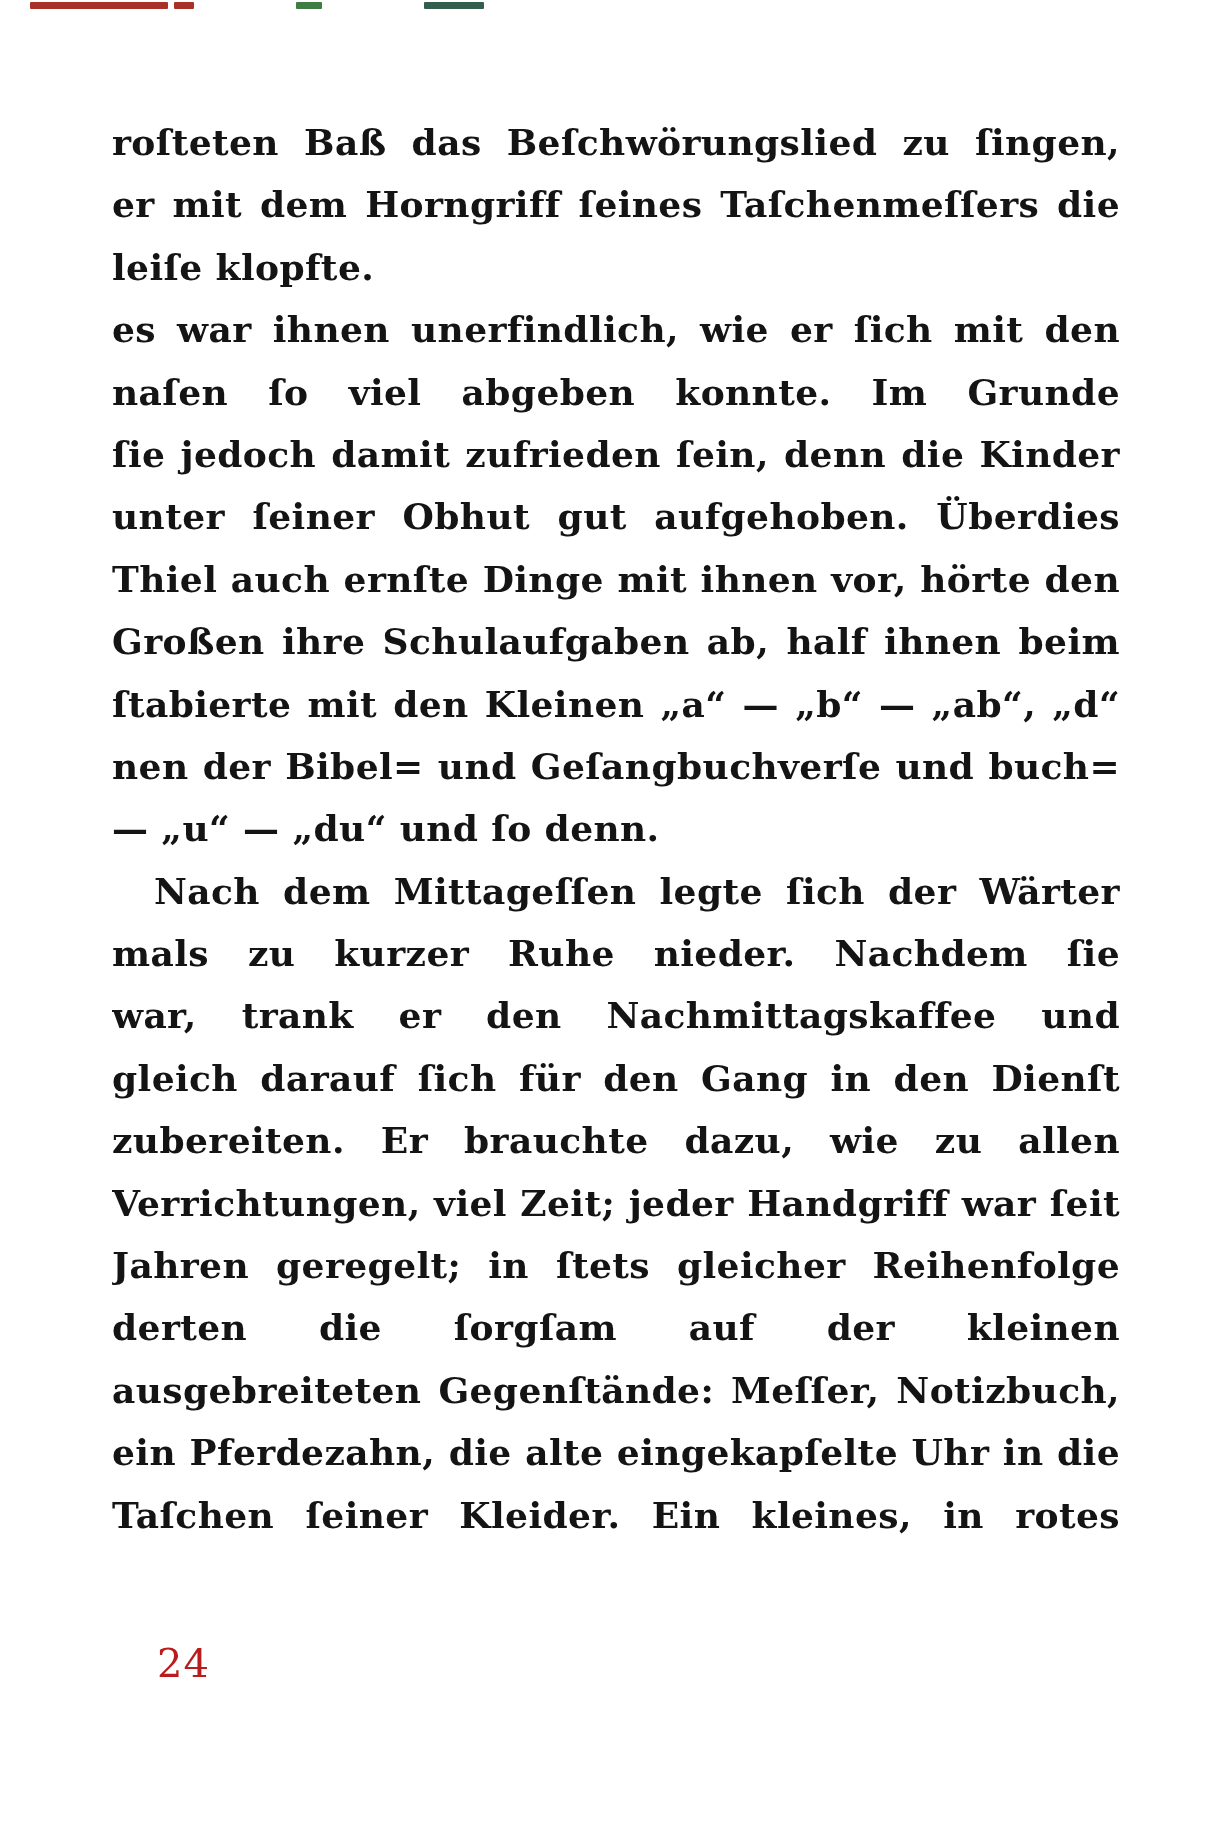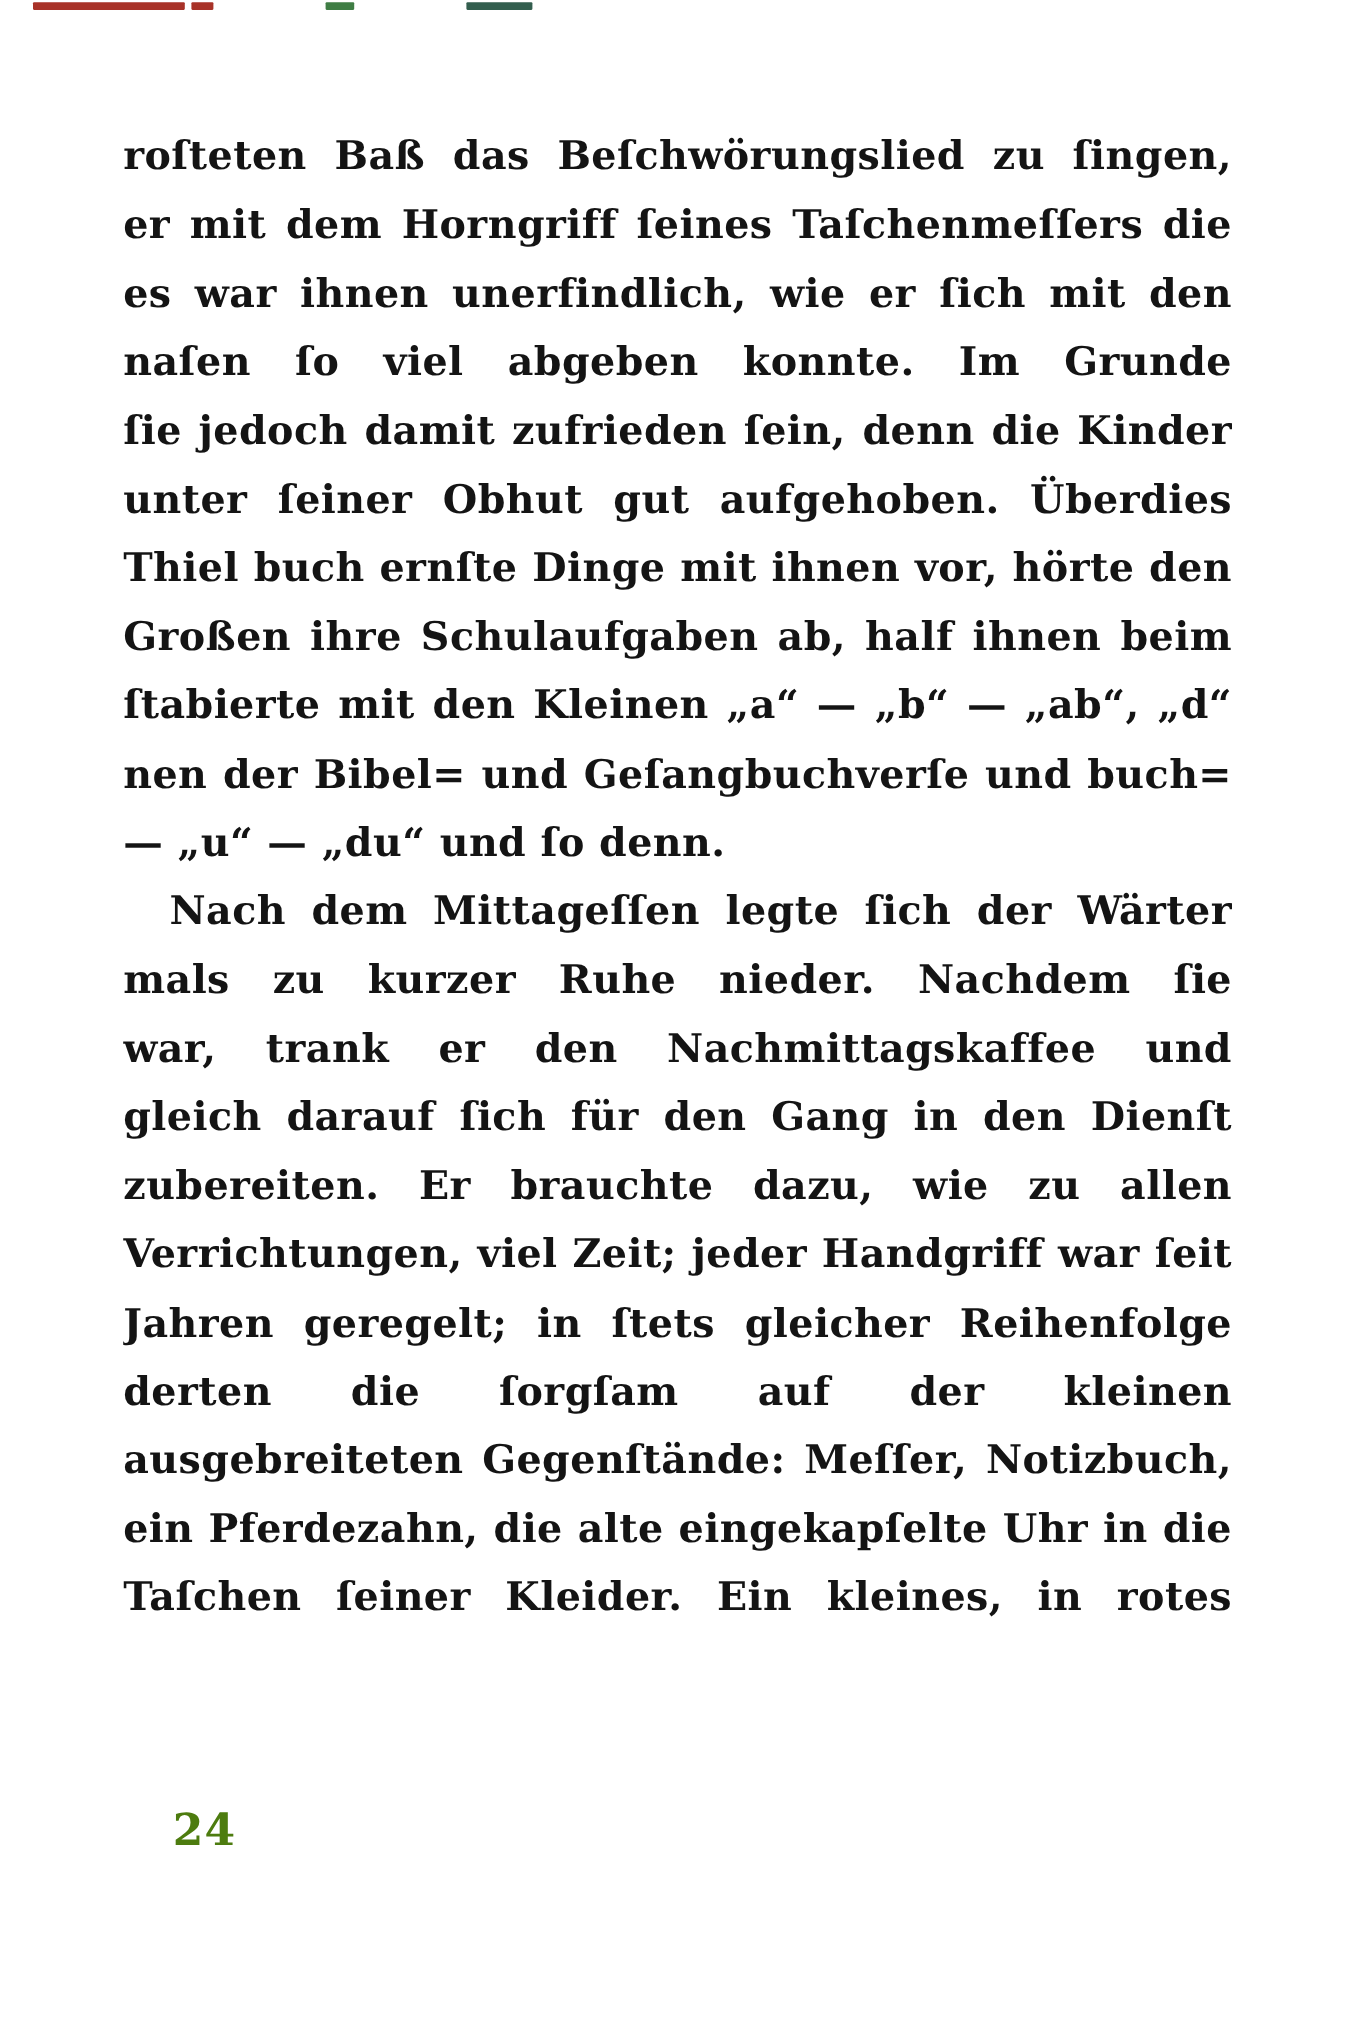--- a/index.html
+++ b/index.html
@@ -27,43 +27,44 @@
     letter-spacing: 0.4px;
     overflow: hidden;
     white-space: normal;
   }
   .line.end { text-align-last: left; }
   .line.indent { text-indent: 42px; }
   .page-number {
     position: absolute;
     left: 157px; top: 1640px;
     font-size: 40px;
-    font-weight: 700;
-    color: #4d7c0f;
+    font-weight: 400;
+    color: #b91c1c;
     letter-spacing: 1px;
   }
 </style>
 </head>
 <body style="background: rgb(255, 255, 255);">
 
 <div class="scan-strip">
     <div class="seg" style="left: 30px; top: 2px; width: 138px; height: 7px; background: rgb(168, 50, 40);"></div>
     <div class="seg" style="left: 174px; top: 2px; width: 20px; height: 7px; background: rgb(168, 50, 40);"></div>
     <div class="seg" style="left: 296px; top: 2px; width: 26px; height: 7px; background: rgb(63, 125, 68);"></div>
     <div class="seg" style="left: 424px; top: 2px; width: 60px; height: 7px; background: rgb(51, 94, 78);"></div>
   </div>
 
 <div class="text-block" style="color: rgb(20, 20, 20);">
     <div class="line">roſteten Baß das Beſchwörungslied zu ſingen, während</div>
     <div class="line">er mit dem Horngriff ſeines Taſchenmeſſers die Rinde</div>
+    <div class="line end">leiſe klopfte.</div>
     <div class="line">es war ihnen unerfindlich, wie er ſich mit den Rotz=</div>
     <div class="line">naſen ſo viel abgeben konnte. Im Grunde durften</div>
     <div class="line">ſie jedoch damit zufrieden ſein, denn die Kinder waren</div>
     <div class="line">unter ſeiner Obhut gut aufgehoben. Überdies nahm</div>
-    <div class="line">Thiel buch ernſte Dinge mit ihnen vor, hörte den</div>
+    <div class="line">Thiel auch ernſte Dinge mit ihnen vor, hörte den</div>
     <div class="line">Großen ihre Schulaufgaben ab, half ihnen beim Ler=</div>
     <div class="line">ſtabierte mit den Kleinen „a“ — „b“ — „ab“, „d“</div>
     <div class="line">nen der Bibel= und Geſangbuchverſe und buch=</div>
     <div class="line end">— „u“ — „du“ und ſo denn.</div>
     <div class="line indent">Nach dem Mittageſſen legte ſich der Wärter aber=</div>
     <div class="line">mals zu kurzer Ruhe nieder. Nachdem ſie beendigt</div>
     <div class="line">war, trank er den Nachmittagskaffee und begann</div>
     <div class="line">gleich darauf ſich für den Gang in den Dienſt vor=</div>
     <div class="line">zubereiten. Er brauchte dazu, wie zu allen ſeinen</div>
     <div class="line">Verrichtungen, viel Zeit; jeder Handgriff war ſeit</div>

